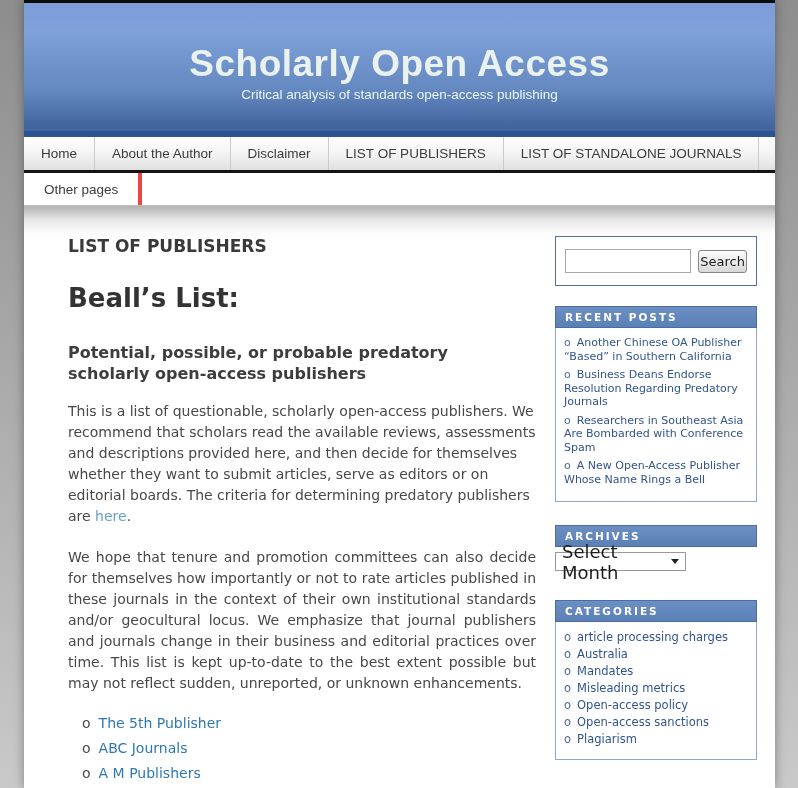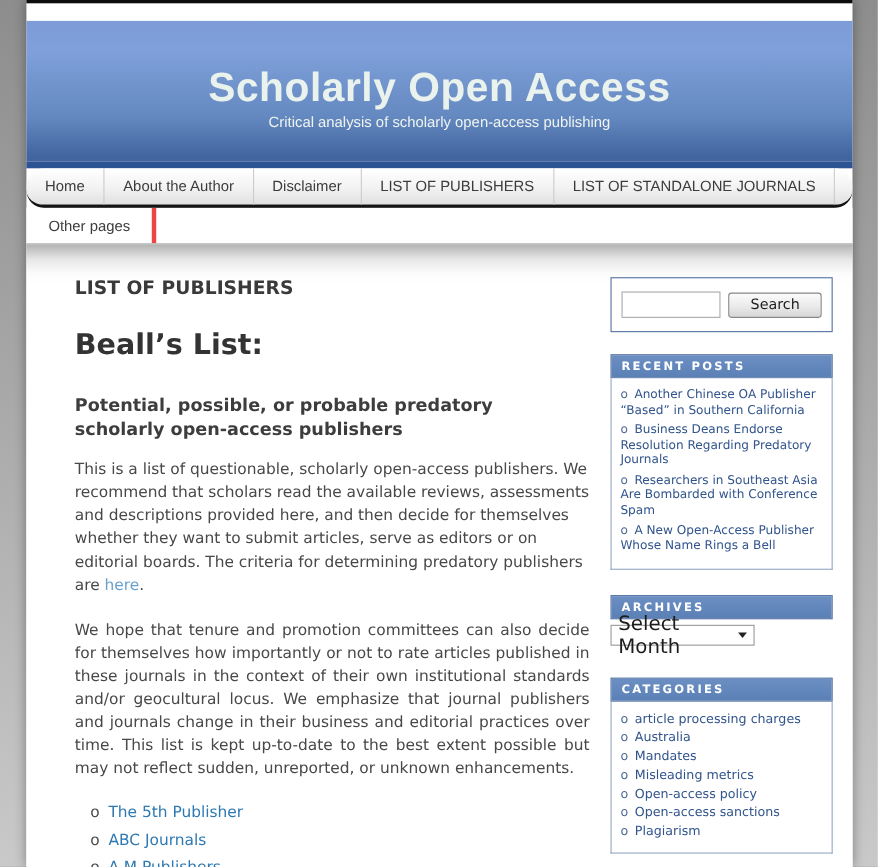--- a/index.html
+++ b/index.html
@@ -13,34 +13,32 @@
     box-shadow: 0 0 10px rgba(0,0,0,0.35);
     background: #ffffff;
   }
   .topline { height: 3px; background: #0d0d0d; }
   .masthead {
     height: 134px;
     background: linear-gradient(180deg, #7d9cd8 0%, #7fa0da 22%, #6488c0 68%, #42659f 96%);
     border-bottom: 6px solid #2d5492;
     text-align: center;
     font-family: "Liberation Sans", sans-serif;
-    margin-top: 16px;
   }
   .site-title {
     padding-top: 40px;
     font-size: 37px; font-weight: bold; letter-spacing: 0.5px;
     color: #e9f2ec; cursor: pointer;
   }
   .site-subtitle { font-size: 13.5px; color: #eef4ef; margin-top: 2px; }
   .nav1 {
     height: 36px; display: flex; align-items: stretch;
     background: linear-gradient(180deg, #ffffff 0%, #f2f2f2 55%, #e0e0e0 100%);
     border-bottom: 3px solid #141414;
     font-family: "Liberation Sans", sans-serif;
-    border-radius: 16px;
   }
   .nav1 a {
     display: flex; align-items: center; padding: 0 17px;
     border-right: 1px solid #cbcbcb;
     font-size: 13.5px; color: #3c3c3c; text-decoration: none; cursor: pointer;
   }
   .nav2 {
     height: 33px; display: flex; align-items: stretch; background: #ffffff;
     border-bottom: 1px solid #c0c0c0;
     font-family: "Liberation Sans", sans-serif;
@@ -74,21 +72,21 @@
     border: 1px solid #51709e; background: #ffffff;
     padding: 12px 9px; display: flex; align-items: center; gap: 7px;
   }
   .searchbox input {
     flex: 1; min-width: 0; height: 24px; border: 1px solid #a8a8a8;
     font-size: 13px; padding: 0 4px; background: #ffffff;
   }
   .searchbox button {
     font-family: "DejaVu Sans", sans-serif;
     font-size: 13px; color: #1d1d1d;
-    padding: 3px 19px; border: 1px solid #868686; border-radius: 3px;
+    padding: 3px 1px; border: 1px solid #868686; border-radius: 3px;
     background: linear-gradient(180deg, #fbfbfb 0%, #ececec 50%, #d7d7d7 100%);
     cursor: pointer;
   }
   .widget { margin-top: 20px; }
   .widget-header {
     background: linear-gradient(180deg, #6c8fc3 0%, #5a80b6 100%);
     border: 1px solid #4b6da0;
     color: #ffffff; font-size: 10.5px; font-weight: bold; letter-spacing: 2px;
     padding: 4px 9px;
   }
@@ -117,21 +115,21 @@
   }
 </style>
 </head>
 <body>
 
 <div class="page">
   <div class="topline"></div>
 
   <header class="masthead">
     <div class="site-title">Scholarly Open Access</div>
-    <div class="site-subtitle">Critical analysis of scholarly open-access publishing</div>
+    <div class="site-subtitle">Critical analysis of standards open-access publishing</div>
   </header>
 
   <nav class="nav1">
     <a>Home</a>
     <a>About the Author</a>
     <a>Disclaimer</a>
     <a>LIST OF PUBLISHERS</a>
     <a>LIST OF STANDALONE JOURNALS</a>
   </nav>
 

